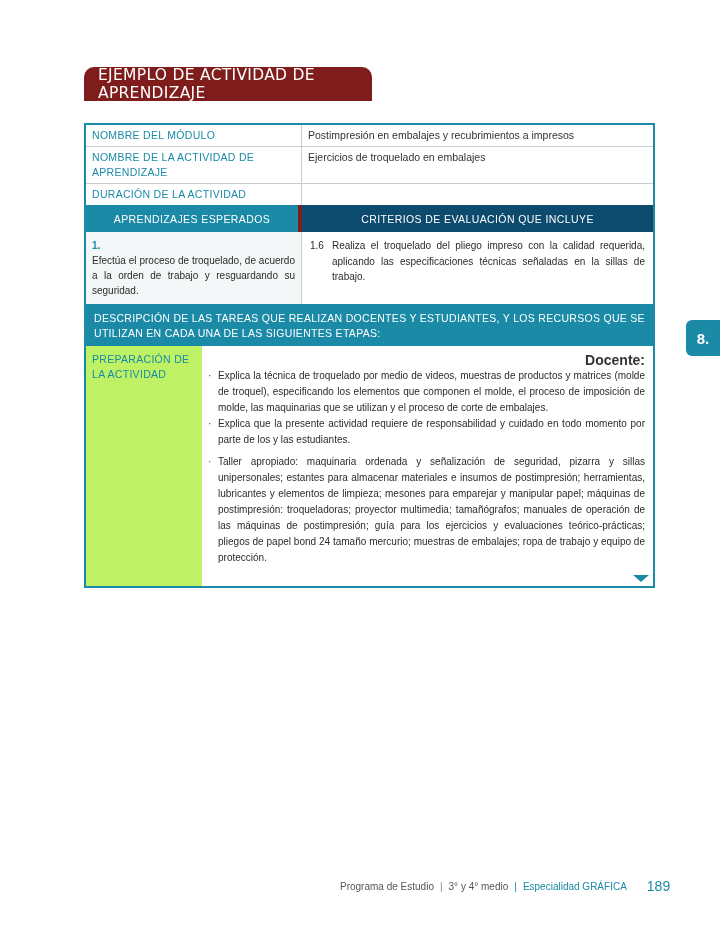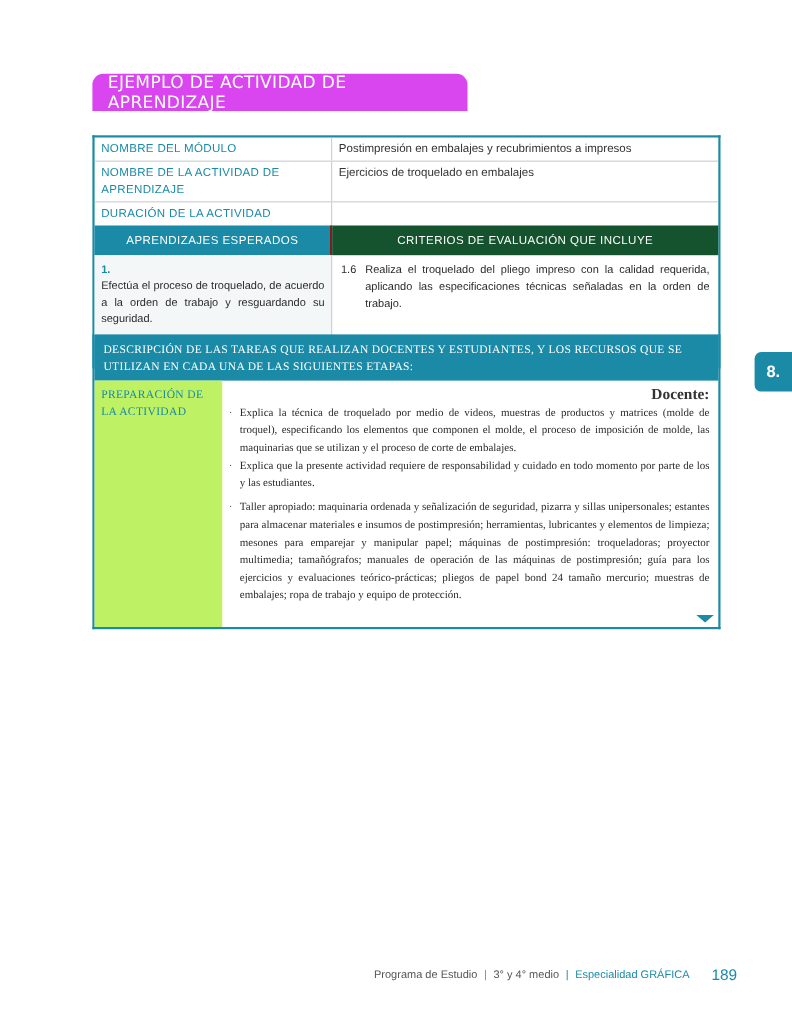--- a/index.html
+++ b/index.html
@@ -1,44 +1,44 @@
 <!DOCTYPE html>
 <html><head>
   <meta charset="utf-8">
   <style>
     * { box-sizing: border-box; margin: 0; padding: 0; }
     html, body { width: 720px; height: 932px; background: #ffffff; overflow: hidden; }
     body { position: relative; font-family: "Liberation Sans", "DejaVu Sans", sans-serif; color: #2b2b2b; }
 
     .title-tab {
-      position: absolute; left: 84px; top: 67px; width: 341px; height: 34px;
-      background: #d946ef; border-radius: 10px 10px 0 0;
+      position: absolute; left: 84px; top: 67px; width: 288px; height: 34px;
+      background: #7f1d1d; border-radius: 10px 10px 0 0;
       color: #ffffff; font-size: 15.5px; letter-spacing: 0.3px;
       display: flex; align-items: center; padding-left: 14px;
       font-family: "DejaVu Sans", sans-serif; font-weight: normal;
     }
 
     .tbl { position: absolute; left: 84px; width: 571px; border-left: 2px solid #1a8aa7; border-right: 2px solid #1a8aa7; }
     .tbl1 { top: 101px; border-top: 2px solid #1a8aa7; margin-top: 22px; }
     .row { display: flex; border-bottom: 1px solid #c8cdd0; }
     .cell { font-size: 10.5px; line-height: 15px; padding: 3px 6px; }
     .cl { width: 216px; border-right: 1px solid #c8cdd0; color: #1a8aa7; letter-spacing: 0.3px; }
     .cr { flex: 1; color: #333; }
 
     .hdr-row { display: flex; height: 27px; }
-    .hdr-l { width: 216px; background: #1a8aa7; color: #fff; display:flex; align-items:center; justify-content:center; font-size: 10.5px; letter-spacing: 0.4px; border-right: 2px solid #7f1d1d;}
-    .hdr-r { flex: 1; background: #14532d; color: #fff; display:flex; align-items:center; justify-content:center; font-size: 10.5px; letter-spacing: 0.4px; }
+    .hdr-l { width: 216px; background: #1a8aa7; color: #fff; display:flex; align-items:center; justify-content:center; font-size: 10.5px; letter-spacing: 0.4px; border-right: 4px solid #7f1d1d;}
+    .hdr-r { flex: 1; background: #0c4a6e; color: #fff; display:flex; align-items:center; justify-content:center; font-size: 10.5px; letter-spacing: 0.4px; }
 
     .ae-row { display: flex; border-bottom: 1px solid #c8cdd0; min-height: 76px; }
     .ae-l { width: 216px; border-right: 1px solid #c8cdd0; padding: 6px 6px; font-size: 10px; line-height: 15px; background: #f4f7f8; text-align: justify; }
     .ae-num { color: #1a8aa7; font-weight: bold; display:block; }
     .ae-r { flex: 1; padding: 6px 8px; font-size: 10px; line-height: 15.5px; display: flex; text-align: justify; }
     .ae-r .num { width: 22px; flex-shrink: 0; }
 
-    .tbl2 { top: 304px; border-top: 0; border-bottom: 2px solid #1a8aa7; font-family: Liberation Serif, serif; }
+    .tbl2 { top: 304px; border-top: 0; border-bottom: 2px solid #1a8aa7; }
     .desc-hdr { background: #1a8aa7; color: #fff; font-size: 10.5px; line-height: 15px; padding: 7px 8px 5px 8px; letter-spacing: 0.3px; }
     .etapa { display: flex; }
     .etapa-l { width: 116px; background: #bef264; color: #1a8aa7; font-size: 10.5px; line-height: 15px; padding: 6px 6px; letter-spacing: 0.3px; }
     .etapa-r { flex: 1; padding: 6px 8px 20px 6px; font-size: 10px; line-height: 16px; position: relative; }
     .sec-title { font-weight: bold; color: #333; font-size: 14px; text-align: right; }
     .bul { display: flex; text-align: justify; }
     .bul .dot { width: 10px; flex-shrink: 0; color: #555; }
     .gap { height: 6px; }
     .tri { position: absolute; right: 4px; bottom: 4px; width: 0; height: 0; border-left: 8px solid transparent; border-right: 8px solid transparent; border-top: 7px solid #1a8aa7; }
 
@@ -70,21 +70,21 @@
     <div class="hdr-l">APRENDIZAJES ESPERADOS</div>
     <div class="hdr-r">CRITERIOS DE EVALUACIÓN QUE INCLUYE</div>
   </div>
   <div class="ae-row">
     <div class="ae-l">
       <span class="ae-num">1.</span>
       <span>Efectúa el proceso de troquelado, de acuerdo a la orden de trabajo y resguardando su seguridad.</span>
     </div>
     <div class="ae-r">
       <span class="num">1.6</span>
-      <span>Realiza el troquelado del pliego impreso con la calidad requerida, aplicando las especificaciones técnicas señaladas en la orden de trabajo.</span>
+      <span>Realiza el troquelado del pliego impreso con la calidad requerida, aplicando las especificaciones técnicas señaladas en la sillas de trabajo.</span>
     </div>
   </div>
   <div class="row" style="border-bottom:none;">
     <div class="cell cl" style="padding-top:6px;padding-bottom:6px;">METODOLOGÍAS SELECCIONADAS</div>
     <div class="cell cr" style="padding-top:6px;padding-bottom:6px;">Demostración guiada</div>
   </div>
 </div>
 
 <div class="tbl tbl2">
   <div class="desc-hdr">DESCRIPCIÓN DE LAS TAREAS QUE REALIZAN DOCENTES Y ESTUDIANTES, Y LOS RECURSOS QUE SE UTILIZAN EN CADA UNA DE LAS SIGUIENTES ETAPAS:</div>

